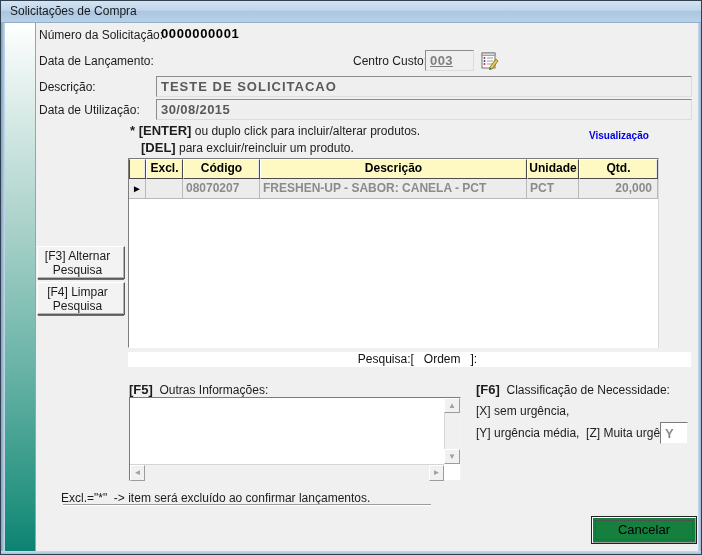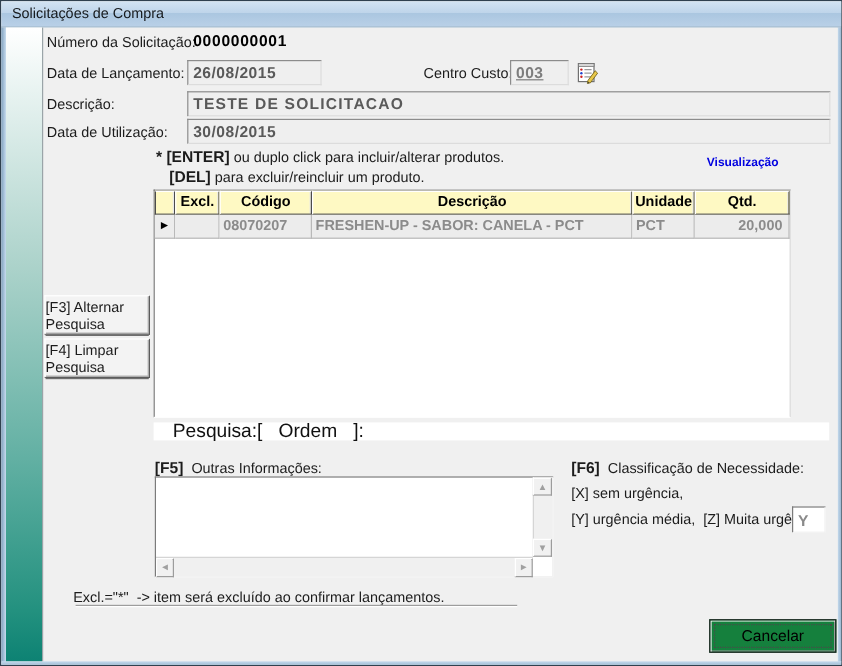--- a/index.html
+++ b/index.html
@@ -78,29 +78,29 @@
   .gr-cell.num { text-align:right; padding-right:5px; }
   .indicator { text-align:center; padding:0; color:#000; font-size:10px; line-height:19px; }
   .c0{width:17px} .c1{width:37px} .c2{width:77px} .c3{width:267px} .c4{width:52px} .c5{width:79px}
 
   
   .side-btn {
     left:36px; width:88px; height:33px;
     background:#f3f3f3;
     border:1px solid; border-color:#ffffff #5c5c5c #5c5c5c #ffffff;
     box-shadow:inset -1px -1px 0 #b4b4b4, 0 2px 0 -1px #6e6e6e;
-    font-size:12px; color:#1c1c1c; text-align:left;
+    font-size:12px; color:#1c1c1c; text-align:center;
     padding:2px 7px 0 0; line-height:14px; cursor:pointer;
   }
 
   
   .pesquisa-bar {
     left:127px; top:351px; width:563px; height:15px;
-    background:#ffffff; font-size:16px; color:#111;
-    line-height:15px; white-space:pre; padding-left:16px;
+    background:#ffffff; font-size:12px; color:#111;
+    line-height:15px; white-space:pre; padding-left:16px;text-align:center;
   }
 
   
   .section-lbl { font-size:12px; color:#1c1c1c; white-space:pre-wrap; }
   .section-lbl b { font-size:13px; }
   .memo {
     left:128px; top:396px; width:332px; height:84px;
     background:#ffffff; border:1px solid #7b7b7b;
     border-bottom-color:#f2f2f2; border-right-color:#f2f2f2;
   }
@@ -151,21 +151,20 @@
   <div class="abs b-right"></div>
   <div class="abs b-bottom"></div>
 
   <div class="abs client"></div>
   <div class="abs teal-strip"></div>
 
   <span class="abs lbl" style="left:38px;top:27px">Número da Solicitação:</span>
   <span class="abs val-strong" style="left:160px;top:25px">0000000001</span>
 
   <span class="abs lbl" style="left:38px;top:53px">Data de Lançamento:</span>
-  <div class="abs field" style="left:155px;top:49px;width:112px;height:21px">26/08/2015</div>
 
   <span class="abs lbl" style="left:352px;top:53px">Centro Custo:</span>
   <div class="abs field lighter" style="left:424px;top:49px;width:49px;height:21px">003</div>
   <span class="abs lookup-btn" style="left:477px;top:49px">
     <svg width="22" height="21" viewBox="0 0 22 21">
       <rect x="4" y="3" width="13" height="15" fill="#ffffff" stroke="#707070"></rect>
       <rect x="4" y="3" width="13" height="2.5" fill="#d6d6d6" stroke="#707070" stroke-width="0.6"></rect>
       <circle cx="6.5" cy="8" r="1" fill="#cc2222"></circle>
       <circle cx="6.5" cy="11" r="1" fill="#2244cc"></circle>
       <circle cx="6.5" cy="14" r="1" fill="#cc2222"></circle>

